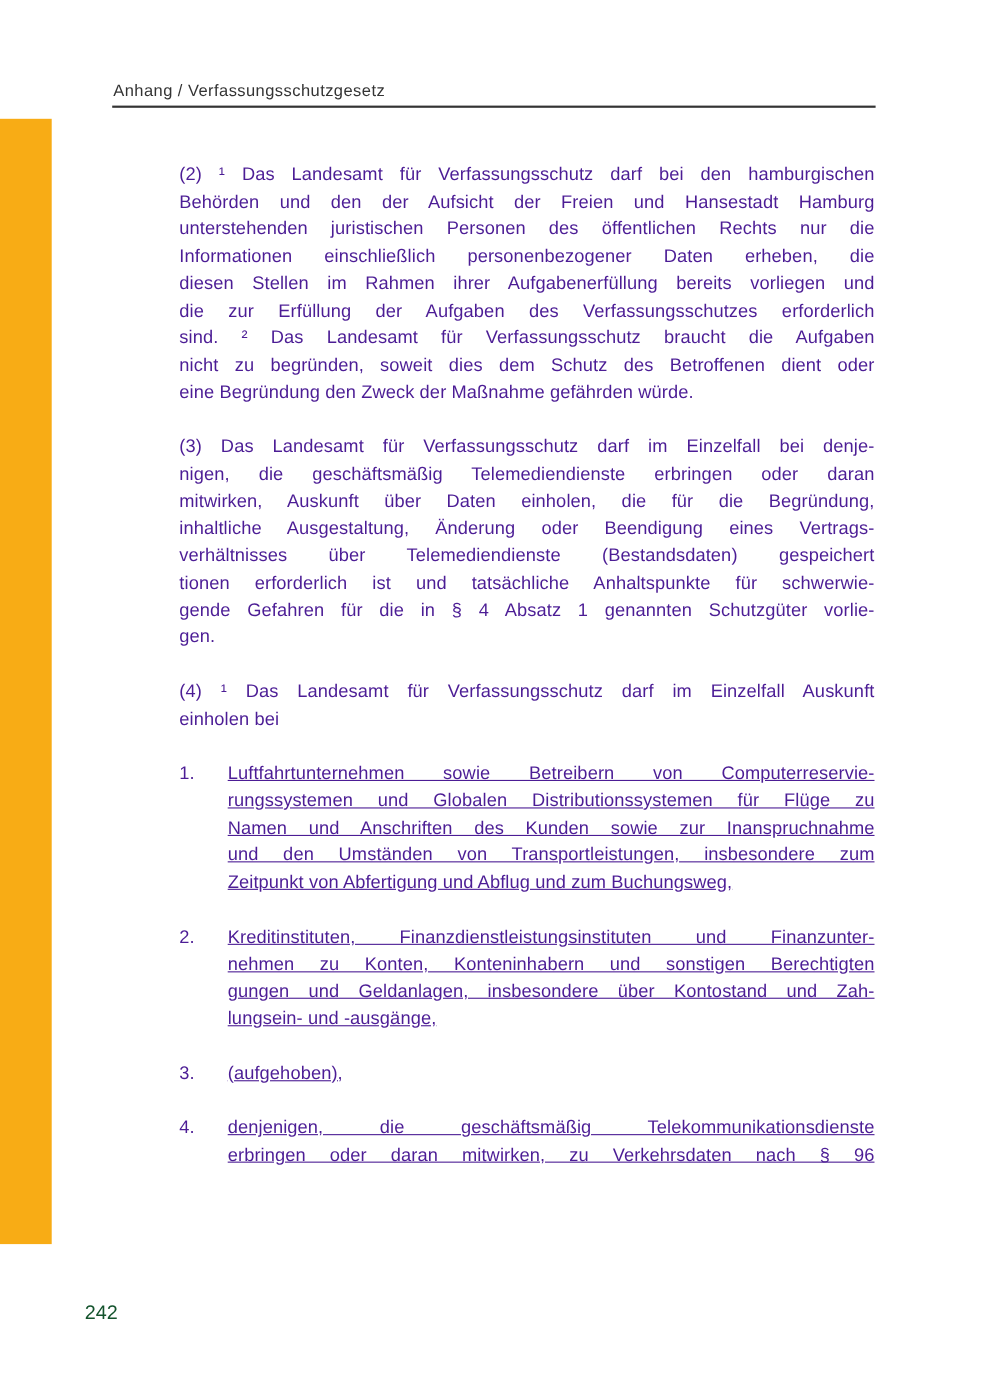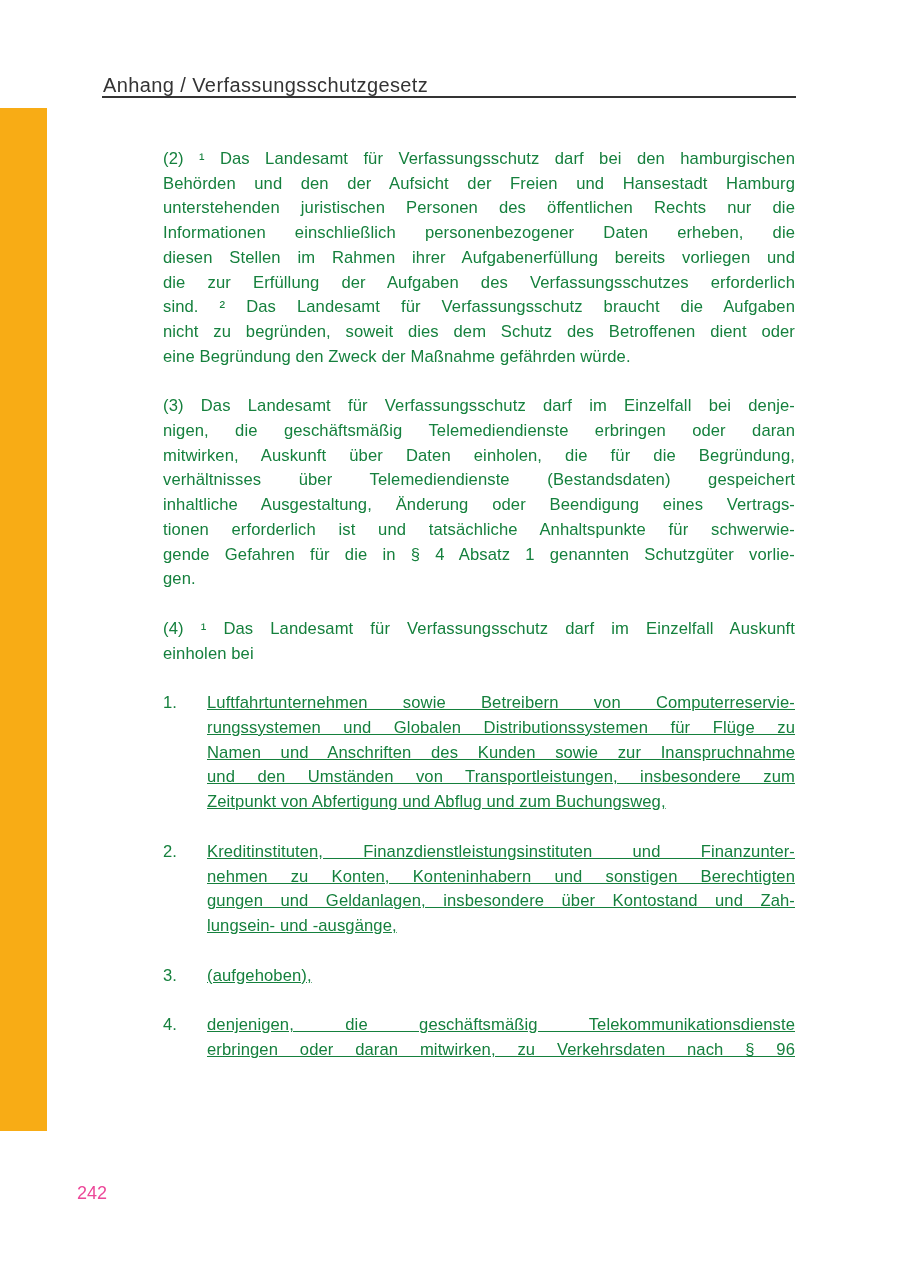--- a/index.html
+++ b/index.html
@@ -15,39 +15,39 @@
   .marker-bar {
     position: absolute;
     left: 0; top: 108px;
     width: 47px; height: 1023px;
     background: #F8AC15;
   }
 
   .running-head {
     position: absolute;
     left: 103px; top: 74px;
-    font-size: 20px;
+    font-size: 15px;
     letter-spacing: 0.4px;
     color: #343434;
     white-space: nowrap;
   }
   .head-rule {
     position: absolute;
     left: 102px; top: 96px;
     width: 694px; height: 2px;
     background: #343434;
   }
 
   .doc-body {
     position: absolute;
     left: 163px; top: 147px;
     width: 632px;
     font-size: 16.6px;
     line-height: 24.7px;
-    color: #15803d;
+    color: #4c1d95;
     letter-spacing: 0.1px;
   }
   .block { margin-bottom: 25px; }
   .block:last-child { margin-bottom: 0; }
 
   .tline {
     text-align: justify;
     text-align-last: justify;
   }
   .tline.final {
@@ -55,21 +55,21 @@
   }
 
   .list-item { display: flex; }
   .list-marker { flex: none; width: 44px; }
   .list-lines { flex: 1; min-width: 0; text-decoration: underline; }
 
   .page-number {
     position: absolute;
     left: 77px; top: 1183px;
     font-size: 18px;
-    color: #ec4899;
+    color: #14532d;
   }
 </style>
 </head>
 <body>
 
 <div class="page">
 
   <div class="marker-bar"></div>
 
   <div class="running-head">Anhang / Verfassungsschutzgesetz</div>
@@ -85,22 +85,22 @@
         <div class="tline">diesen Stellen im Rahmen ihrer Aufgabenerfüllung bereits vorliegen und</div>
         <div class="tline">die zur Erfüllung der Aufgaben des Verfassungsschutzes erforderlich</div>
         <div class="tline">sind. ² Das Landesamt für Verfassungsschutz braucht die Aufgaben</div>
         <div class="tline">nicht zu begründen, soweit dies dem Schutz des Betroffenen dient oder</div>
         <div class="tline final">eine Begründung den Zweck der Maßnahme gefährden würde.</div>
       </div>
       <div class="block paragraph">
         <div class="tline">(3) Das Landesamt für Verfassungsschutz darf im Einzelfall bei denje-</div>
         <div class="tline">nigen, die geschäftsmäßig Telemediendienste erbringen oder daran</div>
         <div class="tline">mitwirken, Auskunft über Daten einholen, die für die Begründung,</div>
+        <div class="tline">inhaltliche Ausgestaltung, Änderung oder Beendigung eines Vertrags-</div>
         <div class="tline">verhältnisses über Telemediendienste (Bestandsdaten) gespeichert</div>
-        <div class="tline">inhaltliche Ausgestaltung, Änderung oder Beendigung eines Vertrags-</div>
         <div class="tline">tionen erforderlich ist und tatsächliche Anhaltspunkte für schwerwie-</div>
         <div class="tline">gende Gefahren für die in § 4 Absatz 1 genannten Schutzgüter vorlie-</div>
         <div class="tline final">gen.</div>
       </div>
       <div class="block paragraph">
         <div class="tline">(4) ¹ Das Landesamt für Verfassungsschutz darf im Einzelfall Auskunft</div>
         <div class="tline final">einholen bei</div>
       </div>
       <div class="block list-item">
         <div class="list-marker">1.</div>

